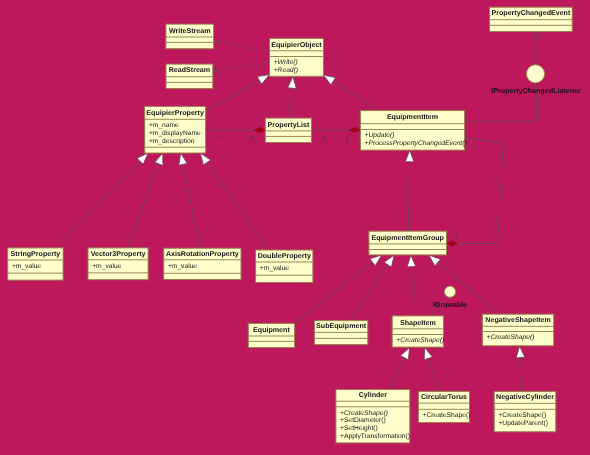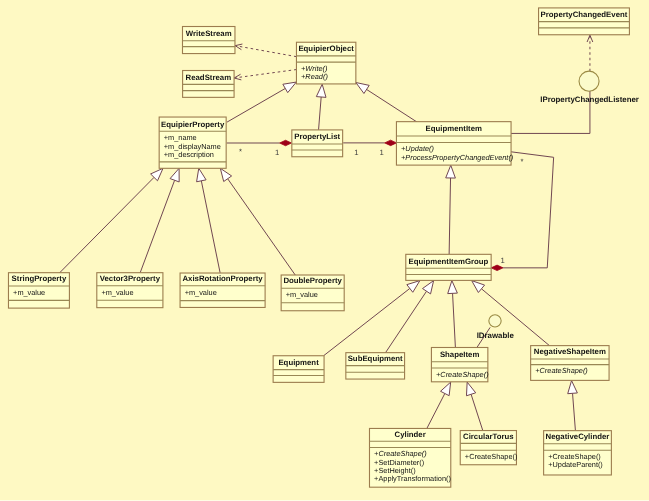--- a/index.html
+++ b/index.html
@@ -1,17 +1,17 @@
 <!DOCTYPE html>
 <html><head>
 <meta charset="utf-8">
 <title>UML Class Diagram</title>
 <style>
   html,body{margin:0;padding:0;background:#ffffff;-webkit-font-smoothing:antialiased;text-rendering:geometricPrecision;}
-  #canvas{position:relative;width:590px;height:455px;background:#fef9c3;overflow:hidden;}
+  #canvas{position:relative;width:590px;height:455px;background:#be185d;overflow:hidden;}
   #svg{position:absolute;left:0;top:0;}
   .cls-name{font-family:"Liberation Sans",sans-serif;font-size:7.1px;font-weight:bold;fill:#141414;}
   .cls-mem{font-family:"Liberation Sans",sans-serif;font-size:6.7px;fill:#141414;}
   .cls-mem.it{font-style:italic;}
   .mult{font-family:"Liberation Sans",sans-serif;font-size:7px;fill:#3a3a3a;}
   .iface-lbl{font-family:"Liberation Sans",sans-serif;font-size:7.15px;font-weight:bold;fill:#141414;}
 </style>
 </head>
 <body>
 

